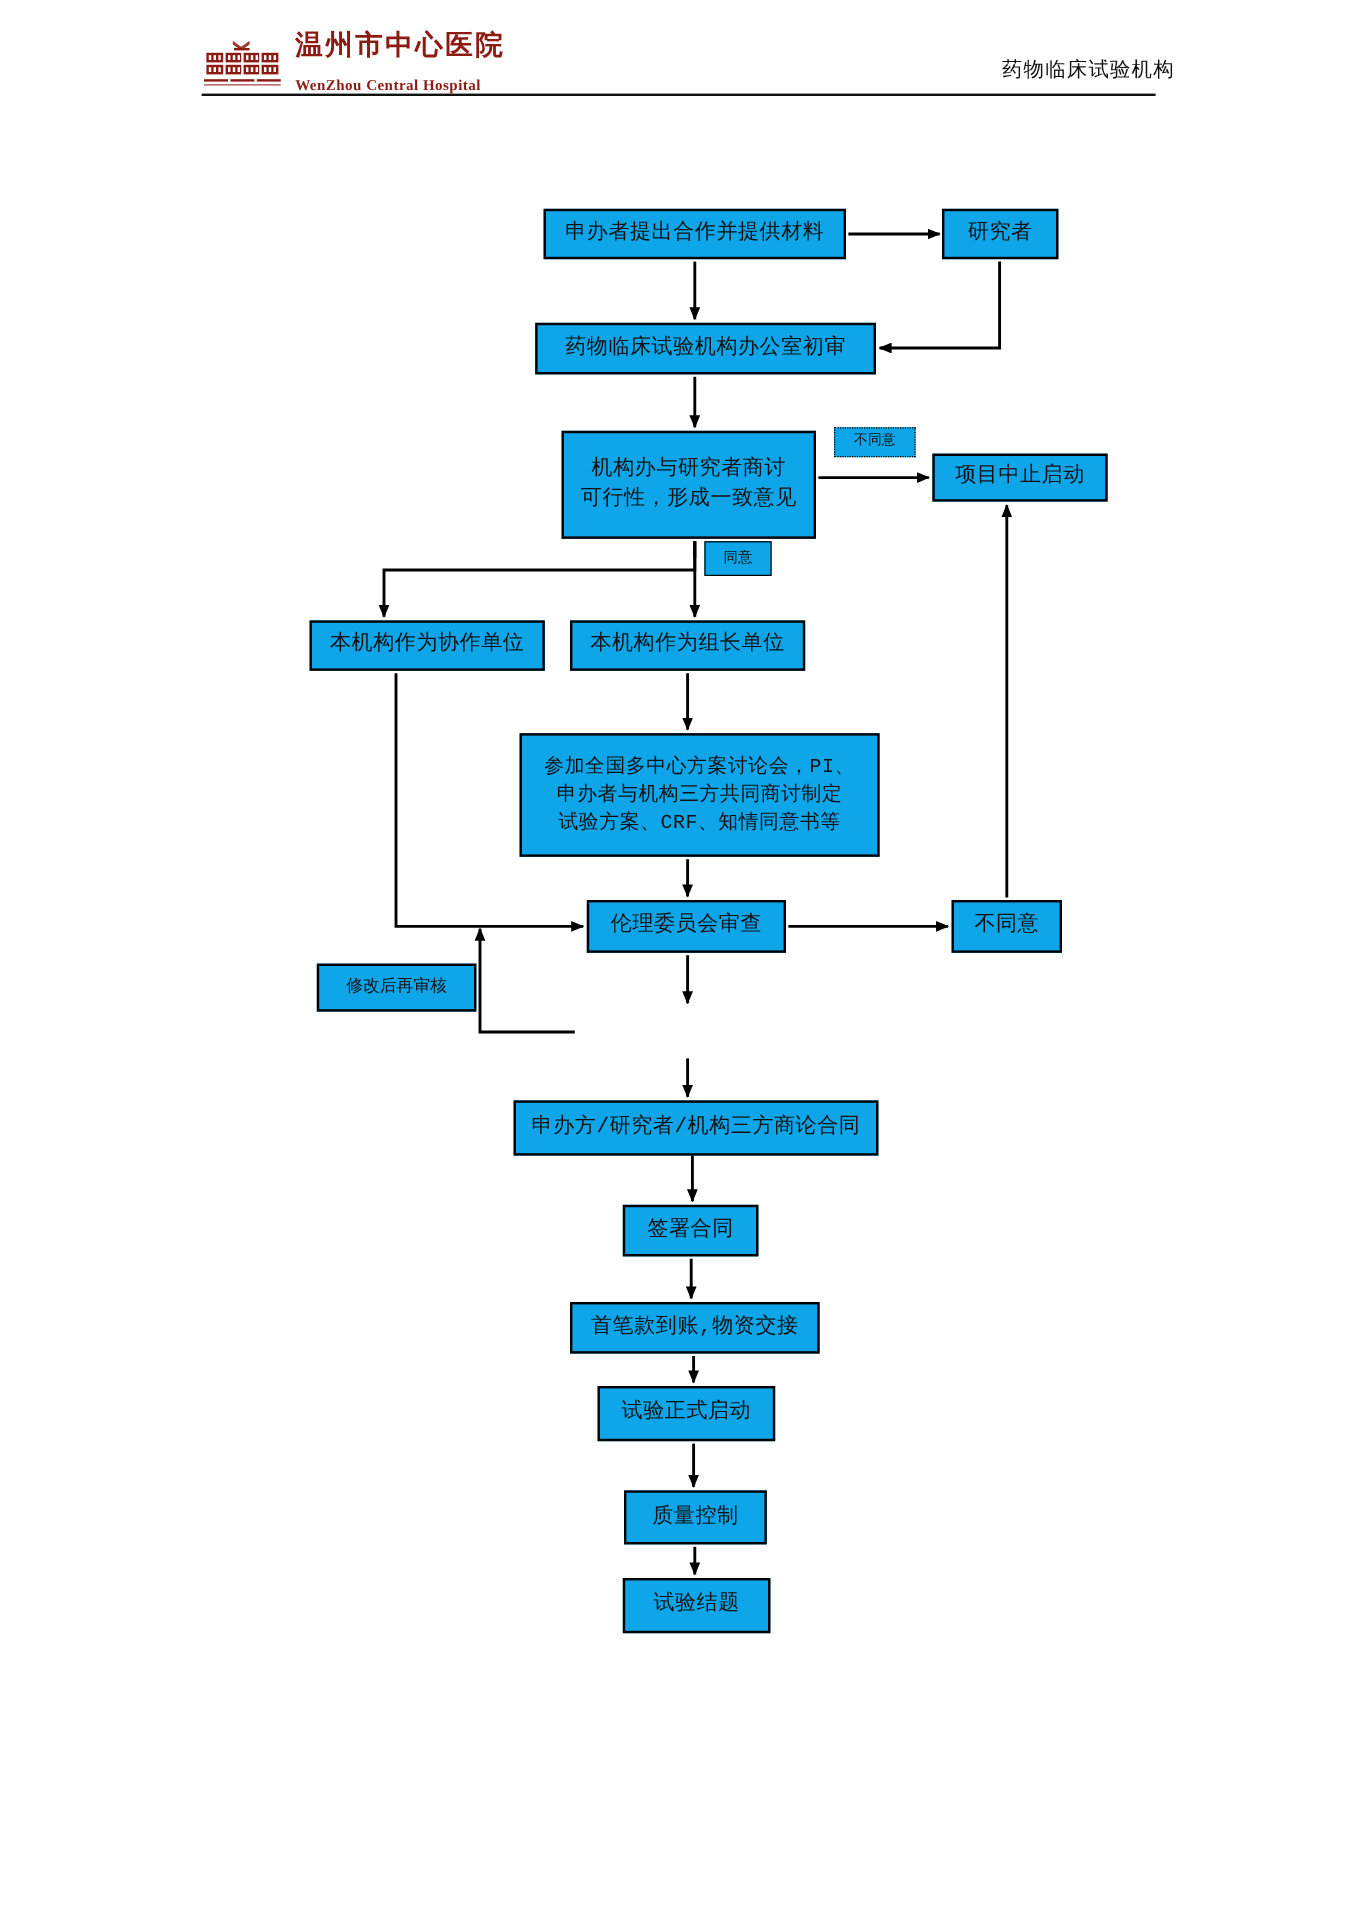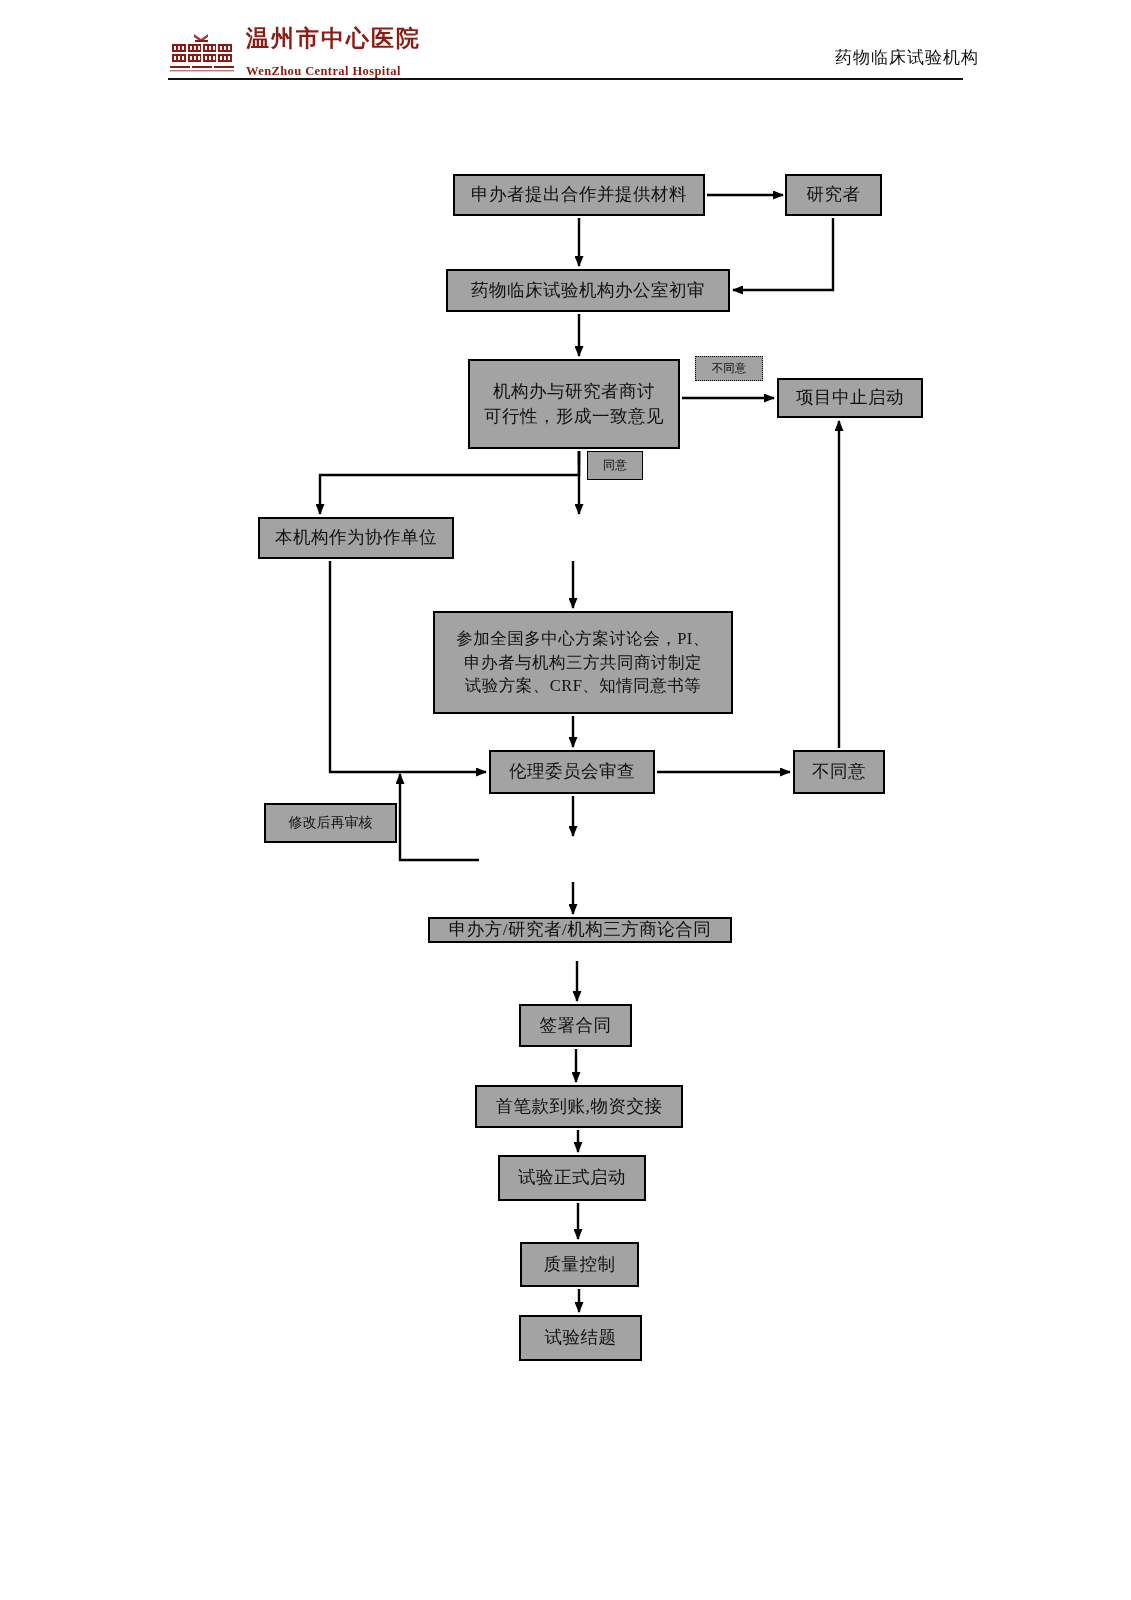--- a/index.html
+++ b/index.html
@@ -39,25 +39,25 @@
   }
 
   
   .chart{position:absolute;left:0;top:90px;width:1131px;height:1320px;}
   svg.flow{position:absolute;left:0;top:0;}
 
   .nodeLayer{position:absolute;left:0;top:0;width:1131px;height:1320px;}
   .node{
     position:absolute;
     box-sizing:border-box;
-    background:#a3a3a3;
+    background:#0ea5e9;
     border:2.2px solid #000;
     display:flex;align-items:center;justify-content:center;
     text-align:center;
-    font-family:Liberation Serif, serif;
+    font-family:Liberation Mono, monospace;
     color:#101010;
     line-height:1.45;
     letter-spacing:.5px;
   }
   .node.thin{border-width:1.3px;}
   .node.dotted{border:1.6px dotted #000;}
   .node .txt{padding:0 6px;white-space:pre-line;}
   .f17{font-size:17.5px;}
   .f16{font-size:16.5px;}
   .f12{font-size:12px;letter-spacing:0;}
@@ -212,41 +212,44 @@
       </div>
 
       <div class="node thin f12" style="left:587px;top:361px;width:56px;height:29px;">
         <span class="txt">同意</span>
       </div>
 
       <div class="node f17" style="left:222px;top:427px;width:196px;height:42px;margin-left:36px;">
         <span class="txt">本机构作为协作单位</span>
       </div>
 
+      <div class="node f17" style="left:475px;top:427px;width:196px;height:42px;">
+        <span class="txt">本机构作为组长单位</span>
+      </div>
 
       <div class="node f16" style="left:423px;top:521px;width:300px;height:103px;margin-left:10px;">
         <span class="txt">参加全国多中心方案讨论会，PI、
 申办者与机构三方共同商讨制定
 试验方案、CRF、知情同意书等</span>
       </div>
 
       <div class="node f17" style="left:489px;top:660px;width:166px;height:44px;">
         <span class="txt">伦理委员会审查</span>
       </div>
 
       <div class="node f17" style="left:793px;top:660px;width:92px;height:44px;">
         <span class="txt">不同意</span>
       </div>
 
       <div class="node f14" style="left:264px;top:713px;width:133px;height:40px;">
         <span class="txt">修改后再审核</span>
       </div>
 
 
-      <div class="node f17" style="left:428px;top:827px;width:304px;height:26px;text-align:right;">
+      <div class="node f17" style="left:428px;top:827px;width:304px;height:46px;text-align:right;">
         <span class="txt">申办方/研究者/机构三方商论合同</span>
       </div>
 
       <div class="node f17" style="left:519px;top:914px;width:113px;height:43px;">
         <span class="txt">签署合同</span>
       </div>
 
       <div class="node f17" style="left:475px;top:995px;width:208px;height:43px;">
         <span class="txt">首笔款到账,物资交接</span>
       </div>

